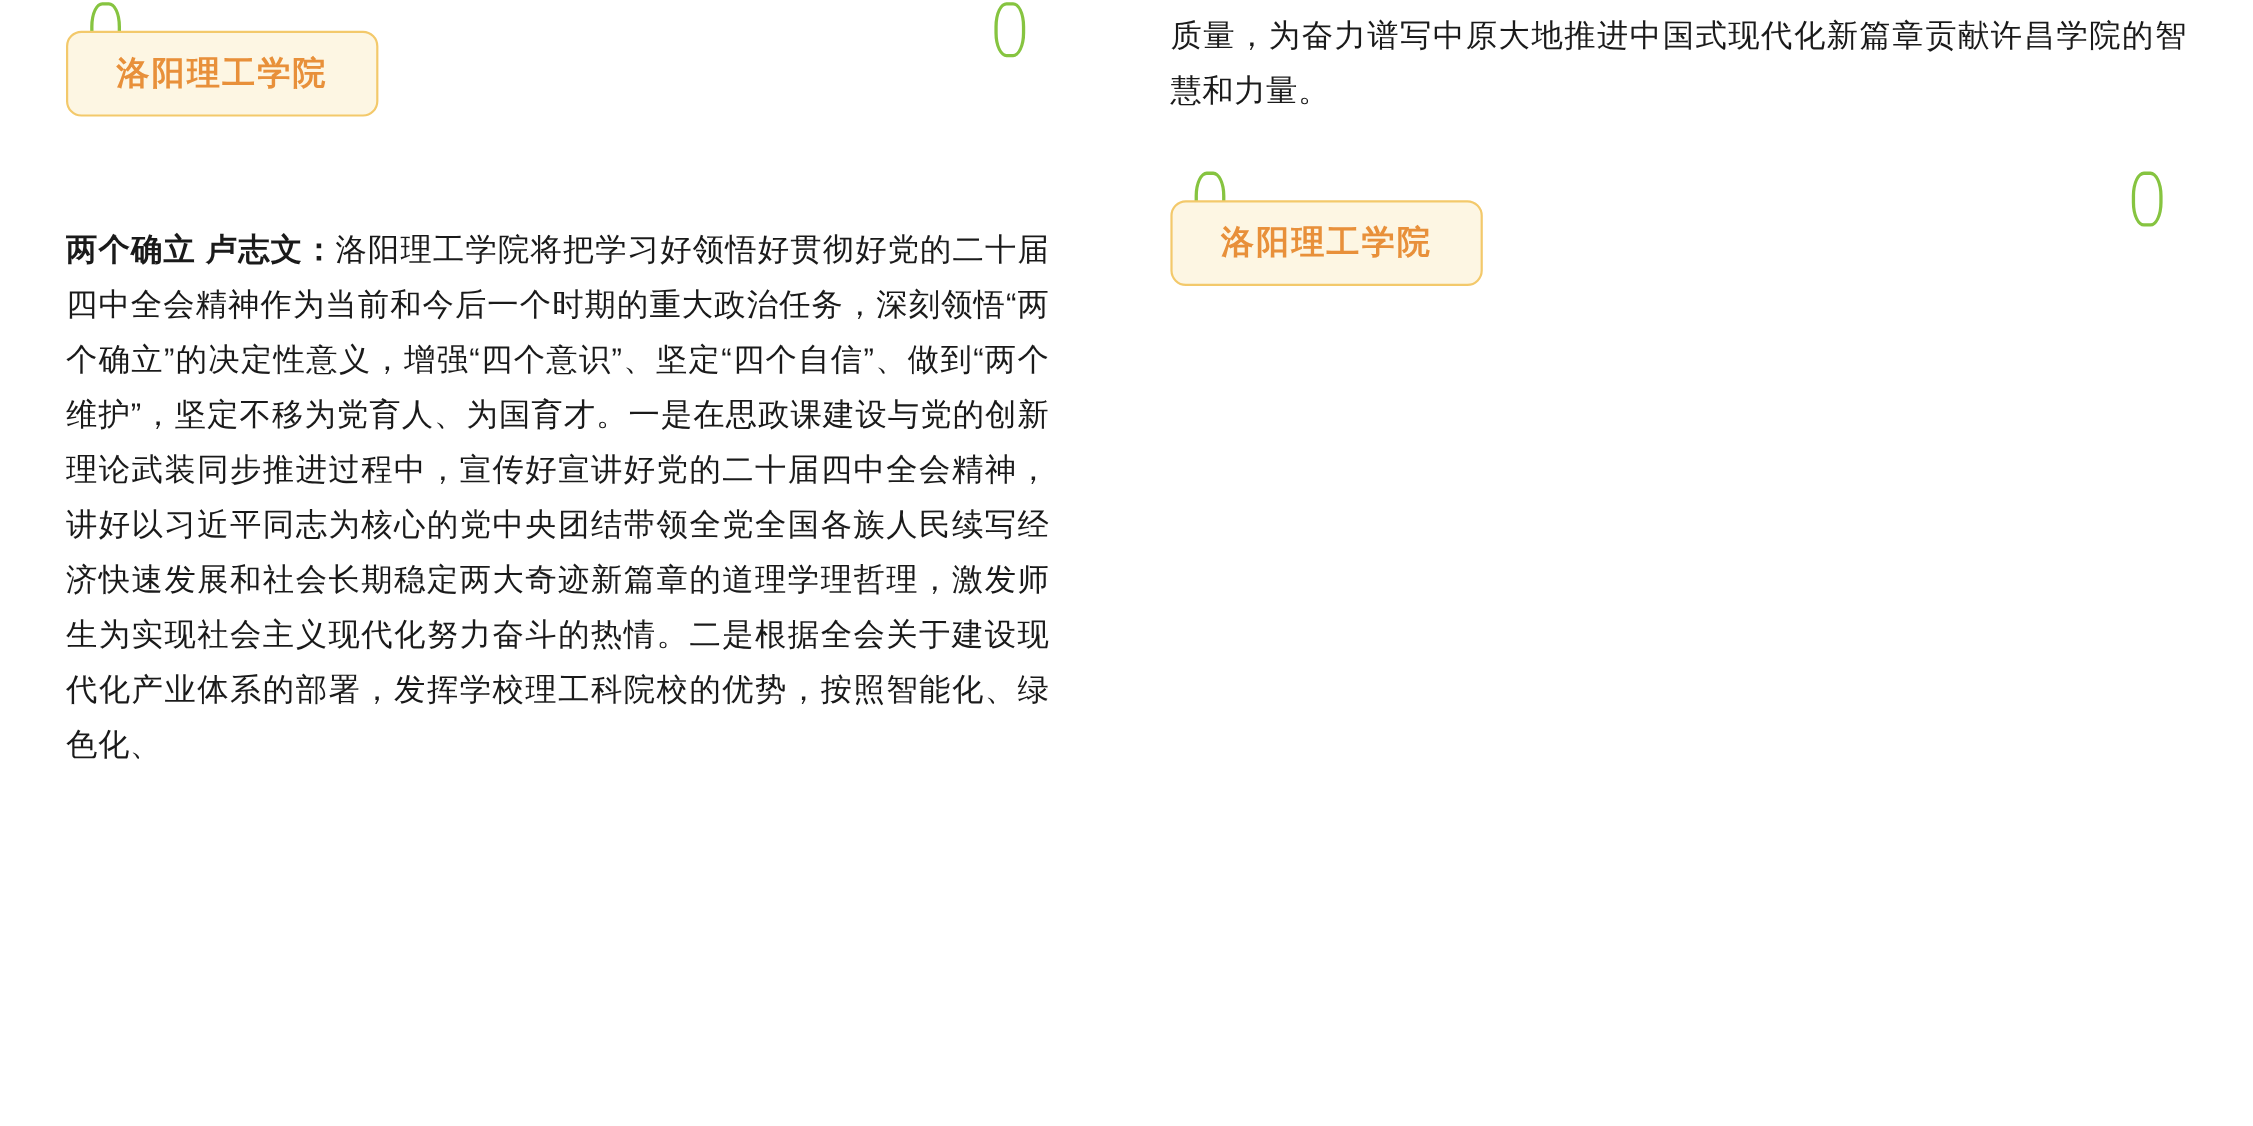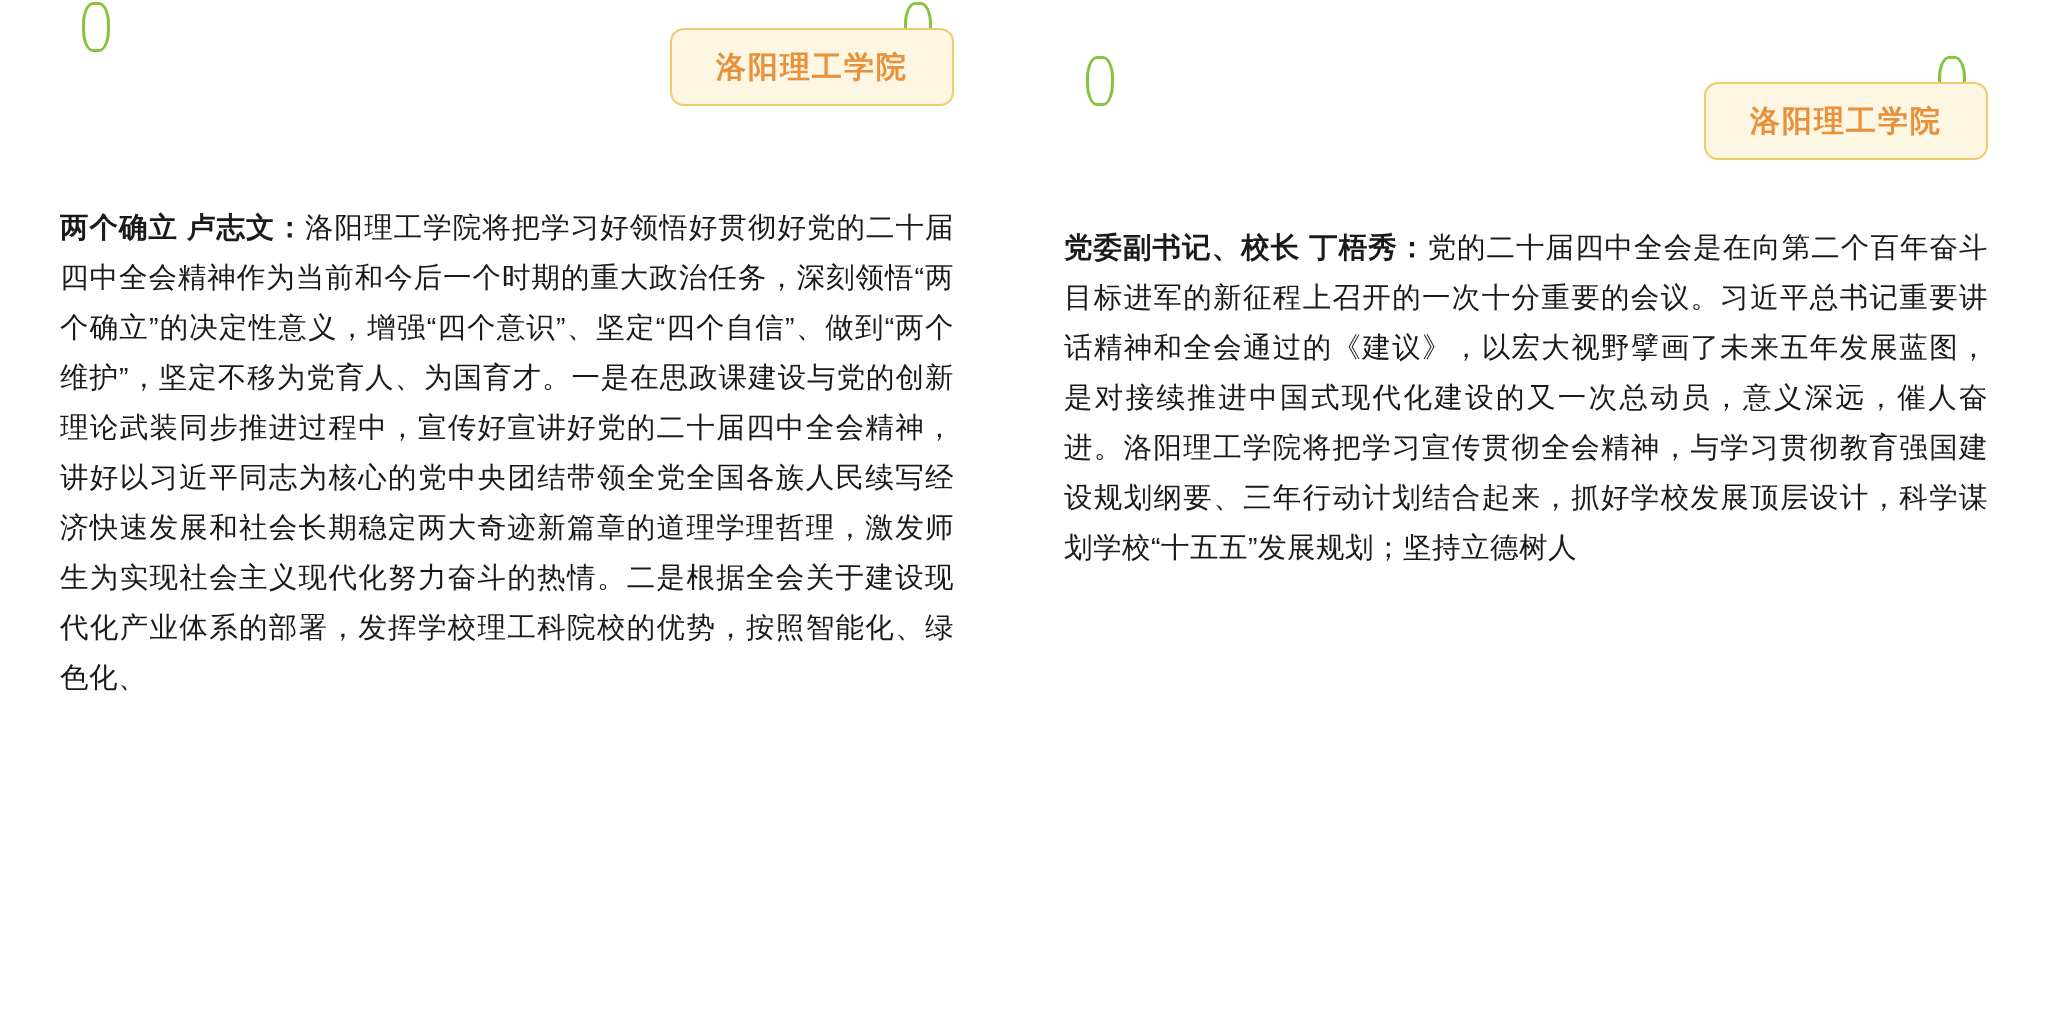--- a/index.html
+++ b/index.html
@@ -38,21 +38,21 @@
   }
   .col-right {
     padding-left: 40px;
     padding-right: 60px;
   }
 
   
   .tag-wrap {
     position: relative;
     display: flex;
-    justify-content: flex-end;
+    justify-content: flex-start;
   }
   .tag {
     position: relative;
     box-sizing: border-box;
     background: #fdf6e3;
     border: 2px solid #f3c96b;
     border-radius: 14px;
     padding: 22px 44px;
     text-align: center;
     color: #e8903a;
@@ -119,30 +119,30 @@
       </div>
 
       <div class="spacer-90"></div>
 
       <p class="para"><span class="lead">两个确立 卢志文：</span><span>洛阳理工学院将把学习好领悟好贯彻好党的二十届四中全会精神作为当前和今后一个时期的重大政治任务，深刻领悟“两个确立”的决定性意义，增强“四个意识”、坚定“四个自信”、做到“两个维护”，坚定不移为党育人、为国育才。一是在思政课建设与党的创新理论武装同步推进过程中，宣传好宣讲好党的二十届四中全会精神，讲好以习近平同志为核心的党中央团结带领全党全国各族人民续写经济快速发展和社会长期稳定两大奇迹新篇章的道理学理哲理，激发师生为实现社会主义现代化努力奋斗的热情。二是根据全会关于建设现代化产业体系的部署，发挥学校理工科院校的优势，按照智能化、绿色化、</span></p>
     </div>
 
     <div class="col col-right">
       <div class="top-pad-right"></div>
 
+      <p class="para">质量，为奋力谱写中原大地推进中国式现代化新篇章贡献许昌学院的智慧和力量。</p>
 
       <div class="spacer-74"></div>
 
       <div class="tag-wrap">
         <div class="rings">
           <span class="ring l"></span>
           <span class="ring r"></span>
         </div>
         <div class="tag">洛阳理工学院</div>
       </div>
 
       <div class="spacer-60"></div>
 
-      <p class="para"><span class="lead">党委副书记、校长 丁梧秀：</span><span>党的二十届四中全会是在向第二个百年奋斗目标进军的新征程上召开的一次十分重要的会议。习近平总书记重要讲话精神和全会通过的《建议》，以宏大视野擘画了未来五年发展蓝图，是对接续推进中国式现代化建设的又一次总动员，意义深远，催人奋进。洛阳理工学院将把学习宣传贯彻全会精神，与学习贯彻教育强国建设规划纲要、三年行动计划结合起来，抓好学校发展顶层设计，科学谋划学校“十五五”发展规划；坚持立德树人</span></p>
     </div>
 
   </div>
 </div>
 
 </body></html>

